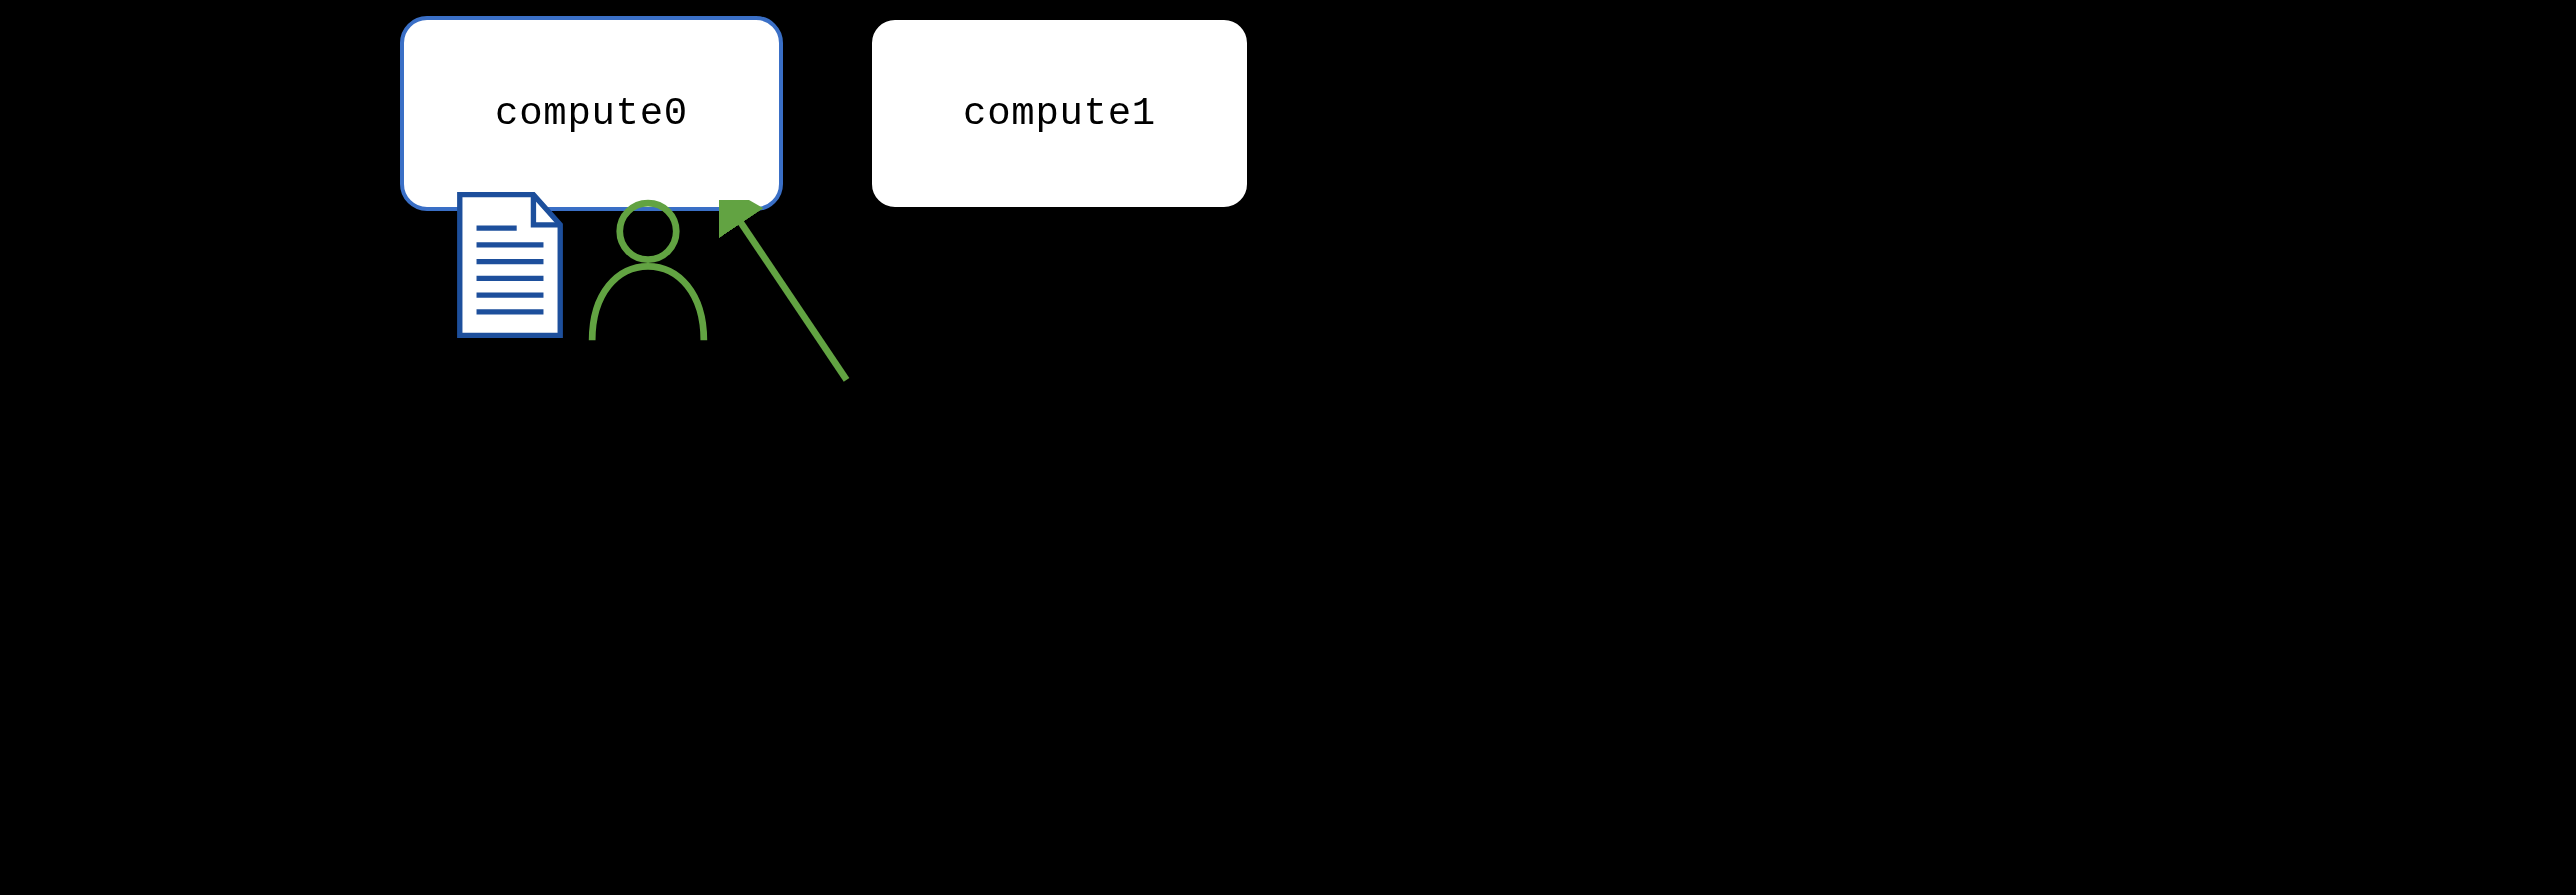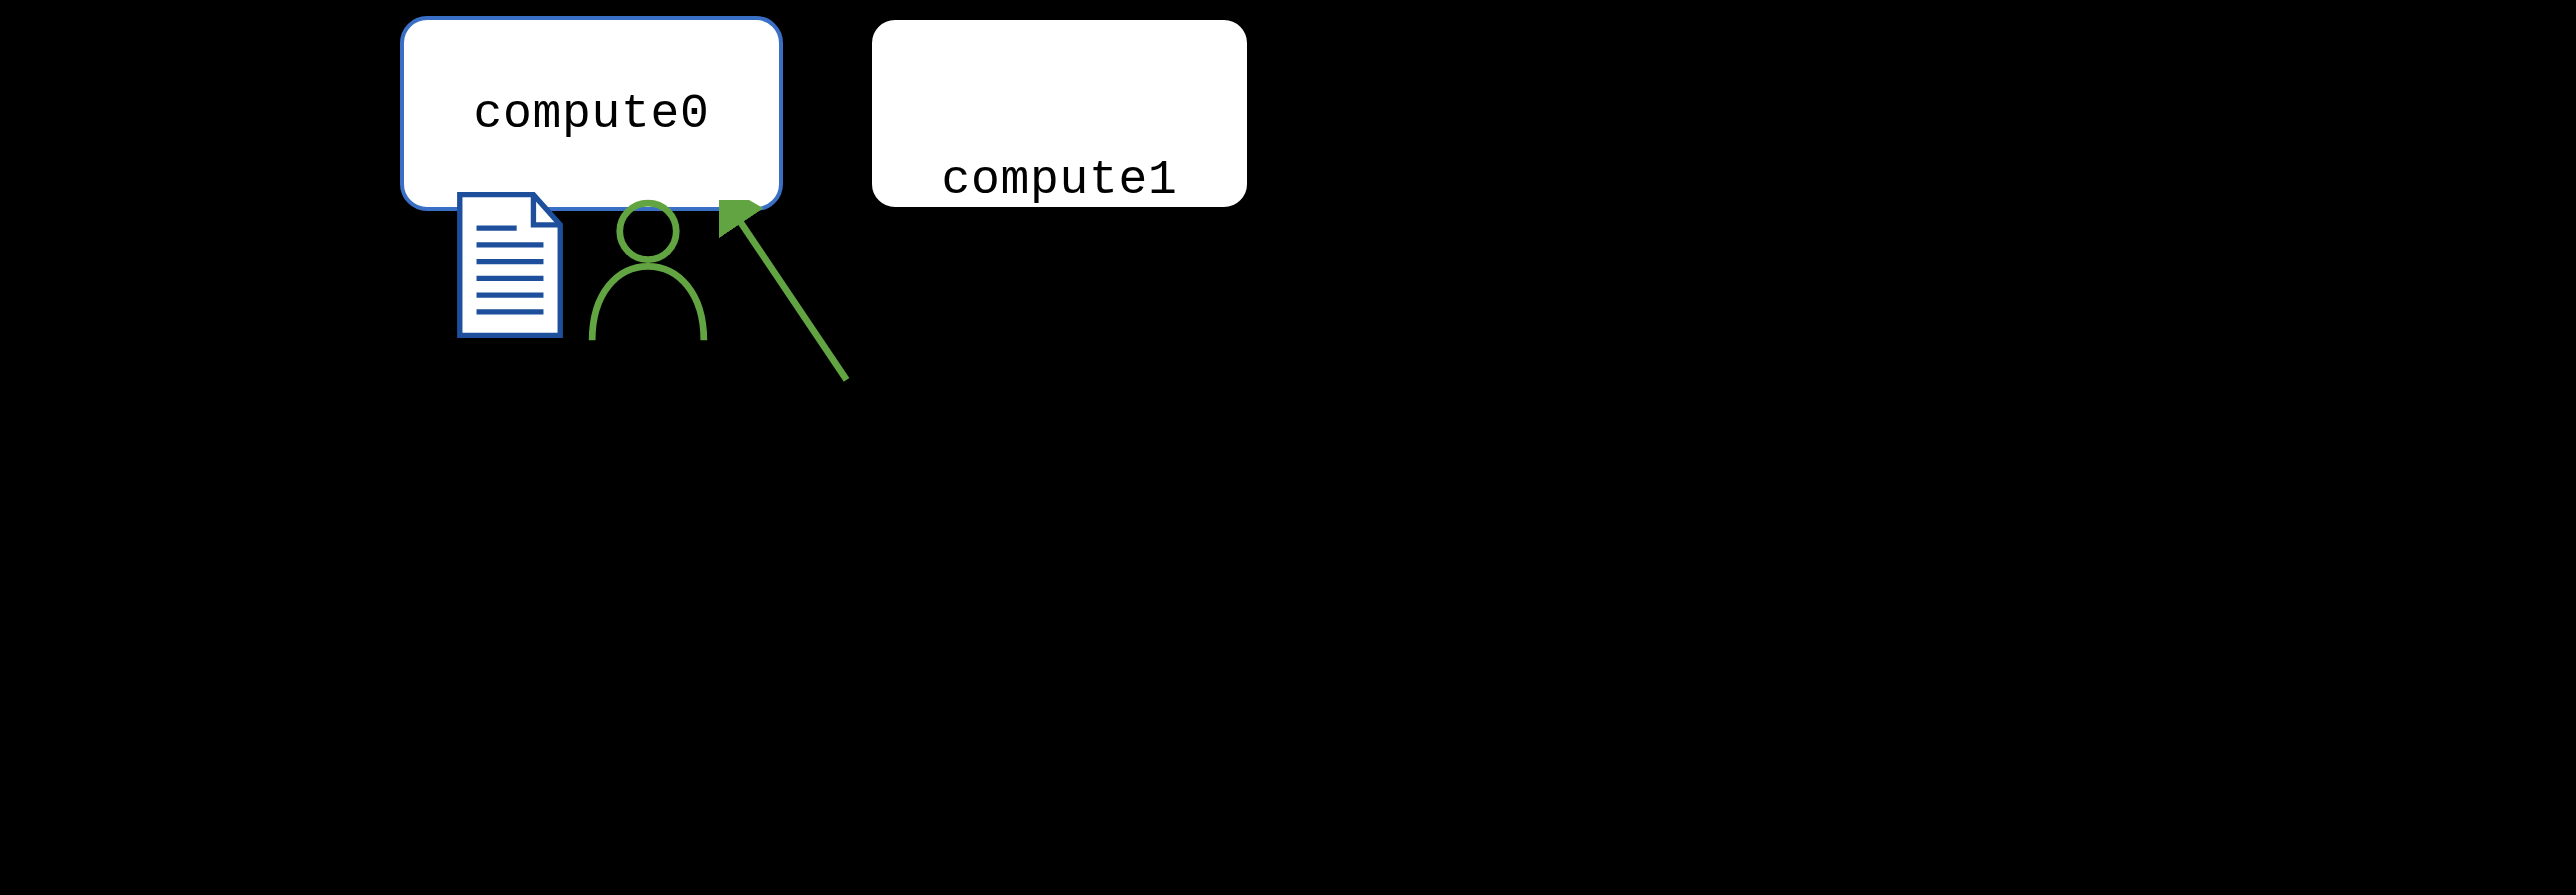--- a/index.html
+++ b/index.html
@@ -10,38 +10,37 @@
       position: relative;
       font-family: "Courier New", Courier, monospace;
     }
     .node-box {
       position: absolute;
       background: #ffffff;
       border-radius: 27px;
       display: flex;
       align-items: center;
       justify-content: center;
-      font-size: 48px;
+      font-size: 39px;
       letter-spacing: 0.7px;
       color: #000000;
     }
     .compute0-box {
       left: 400px;
       top: 16px;
       width: 383px;
       height: 195px;
       border: 4px solid #3a6fc6;
     }
     .compute1-box {
       left: 868px;
       top: 16px;
       width: 383px;
       height: 195px;
       border: 4px solid #000000;
-      align-items: flex-end;
     }
     .document-icon {
       position: absolute;
       left: 453px;
       top: 188px;
     }
     .person-icon {
       position: absolute;
       left: 584px;
       top: 199px;

